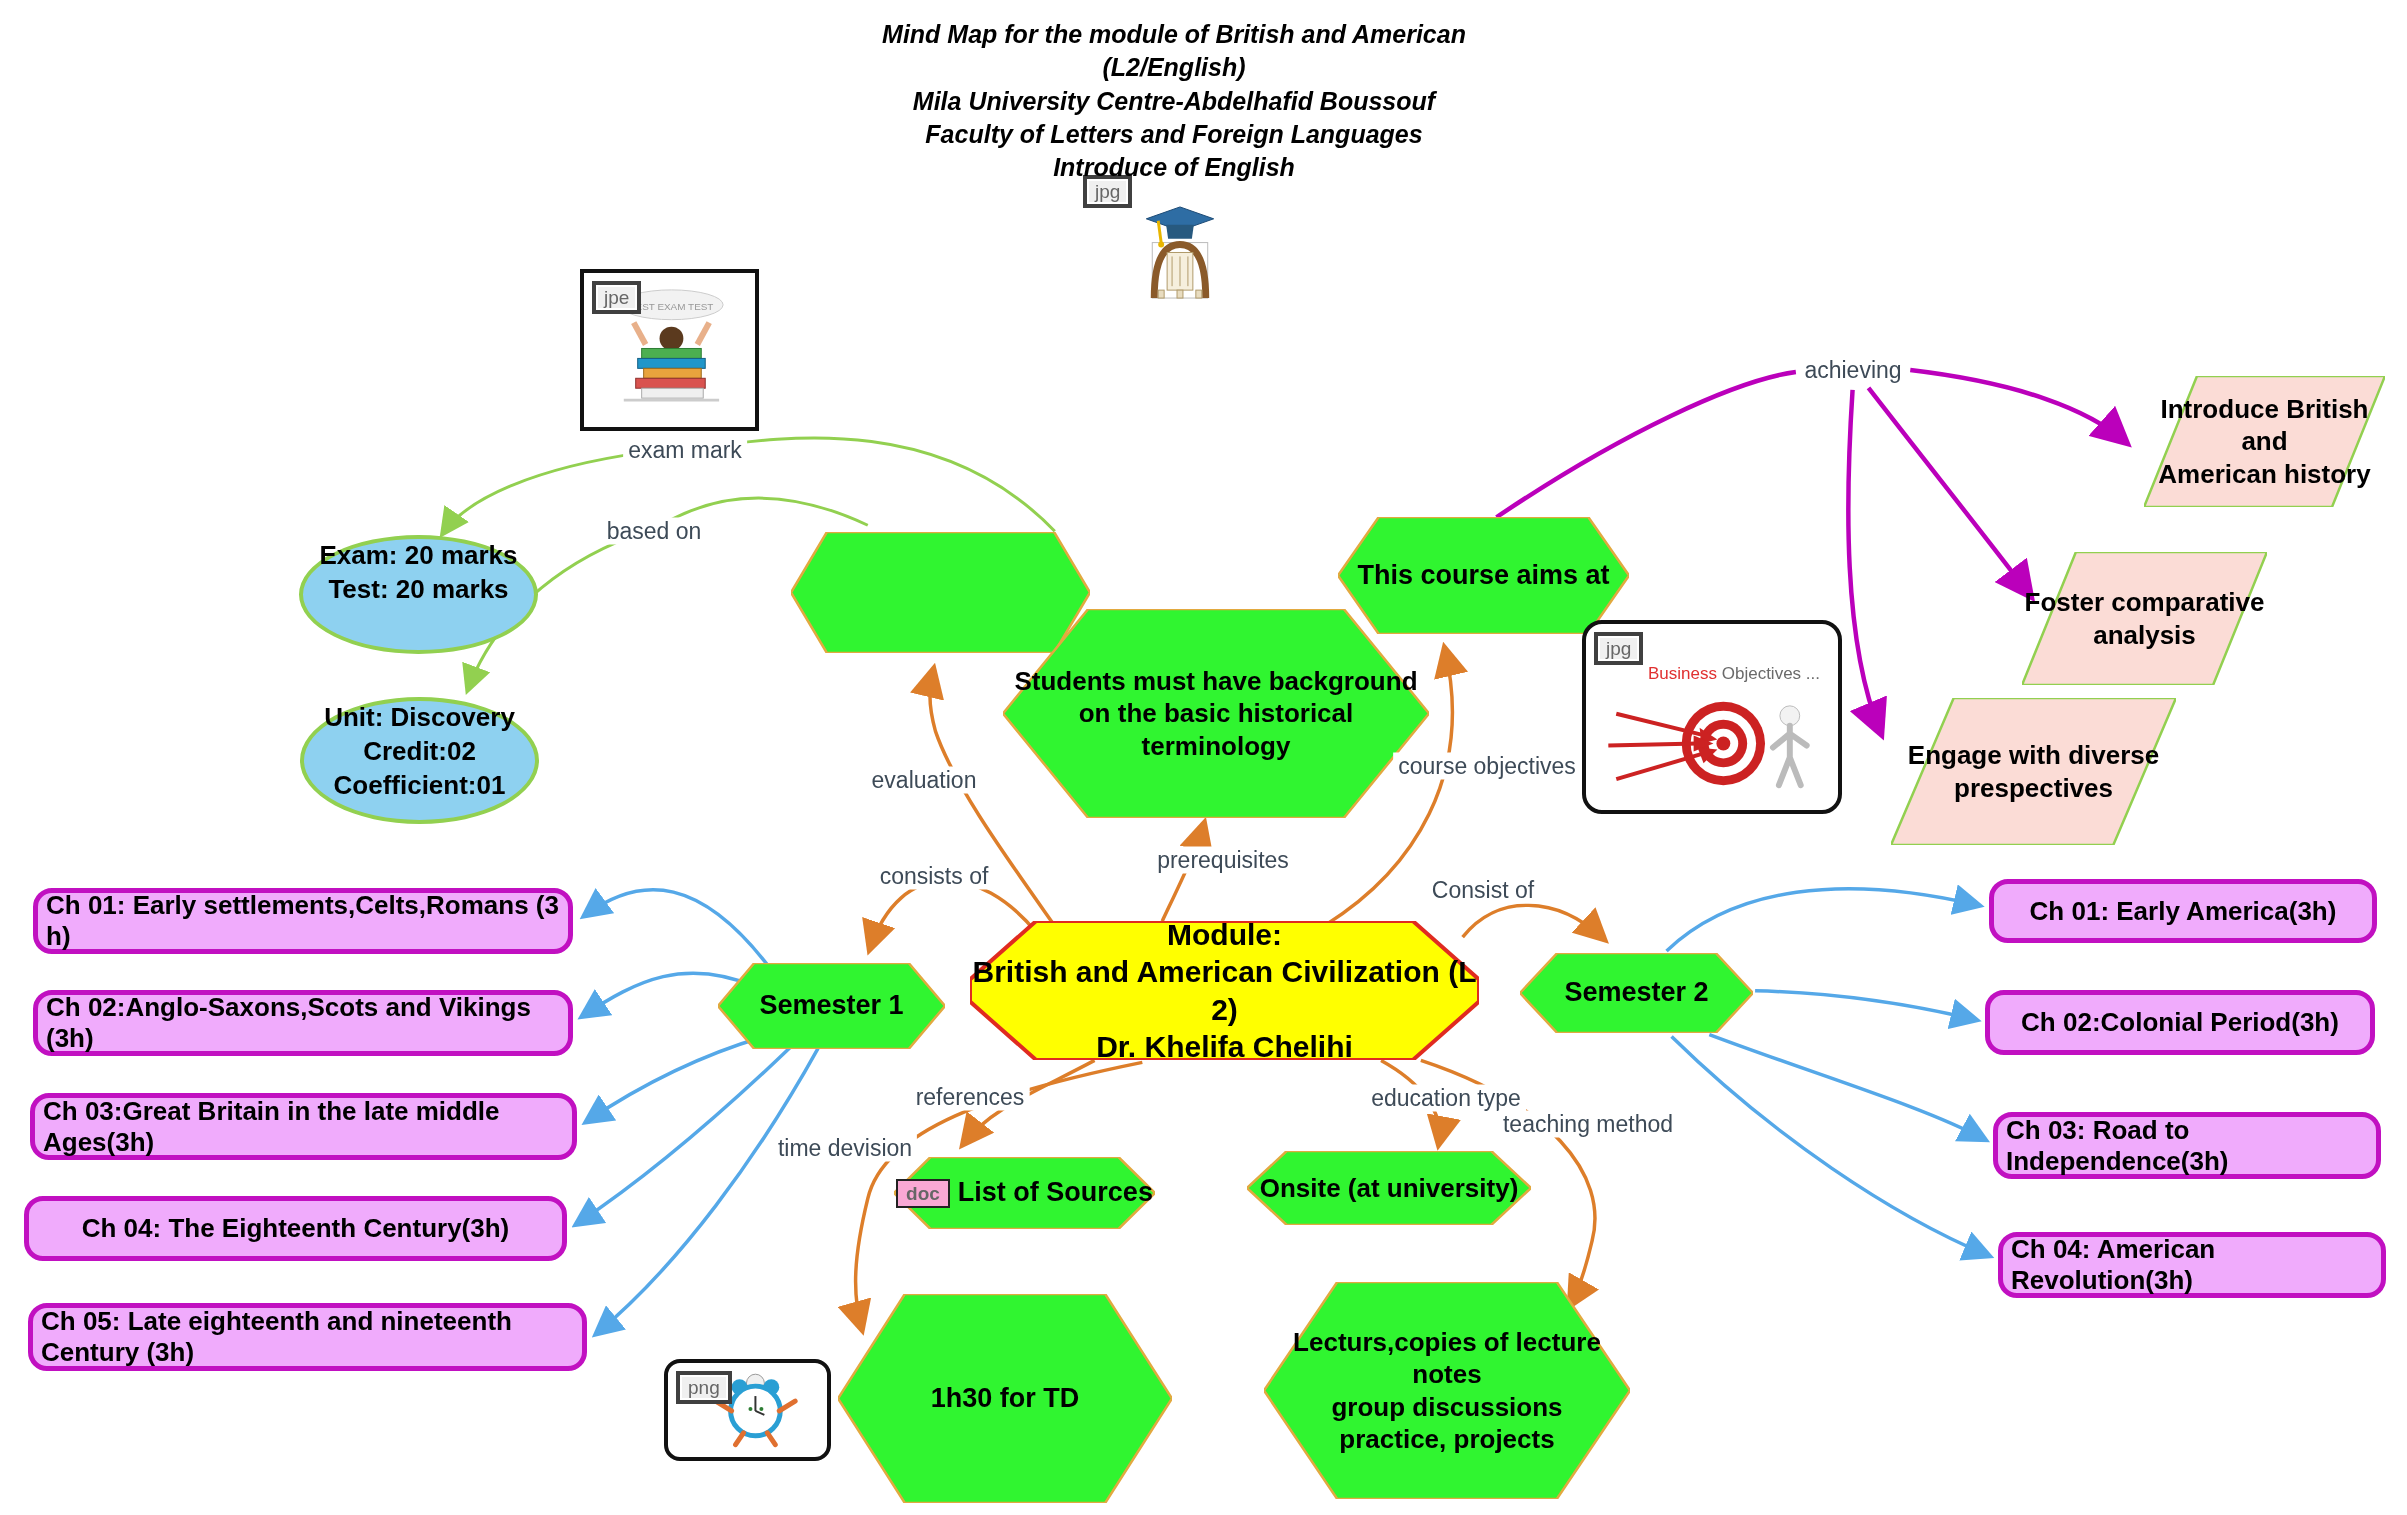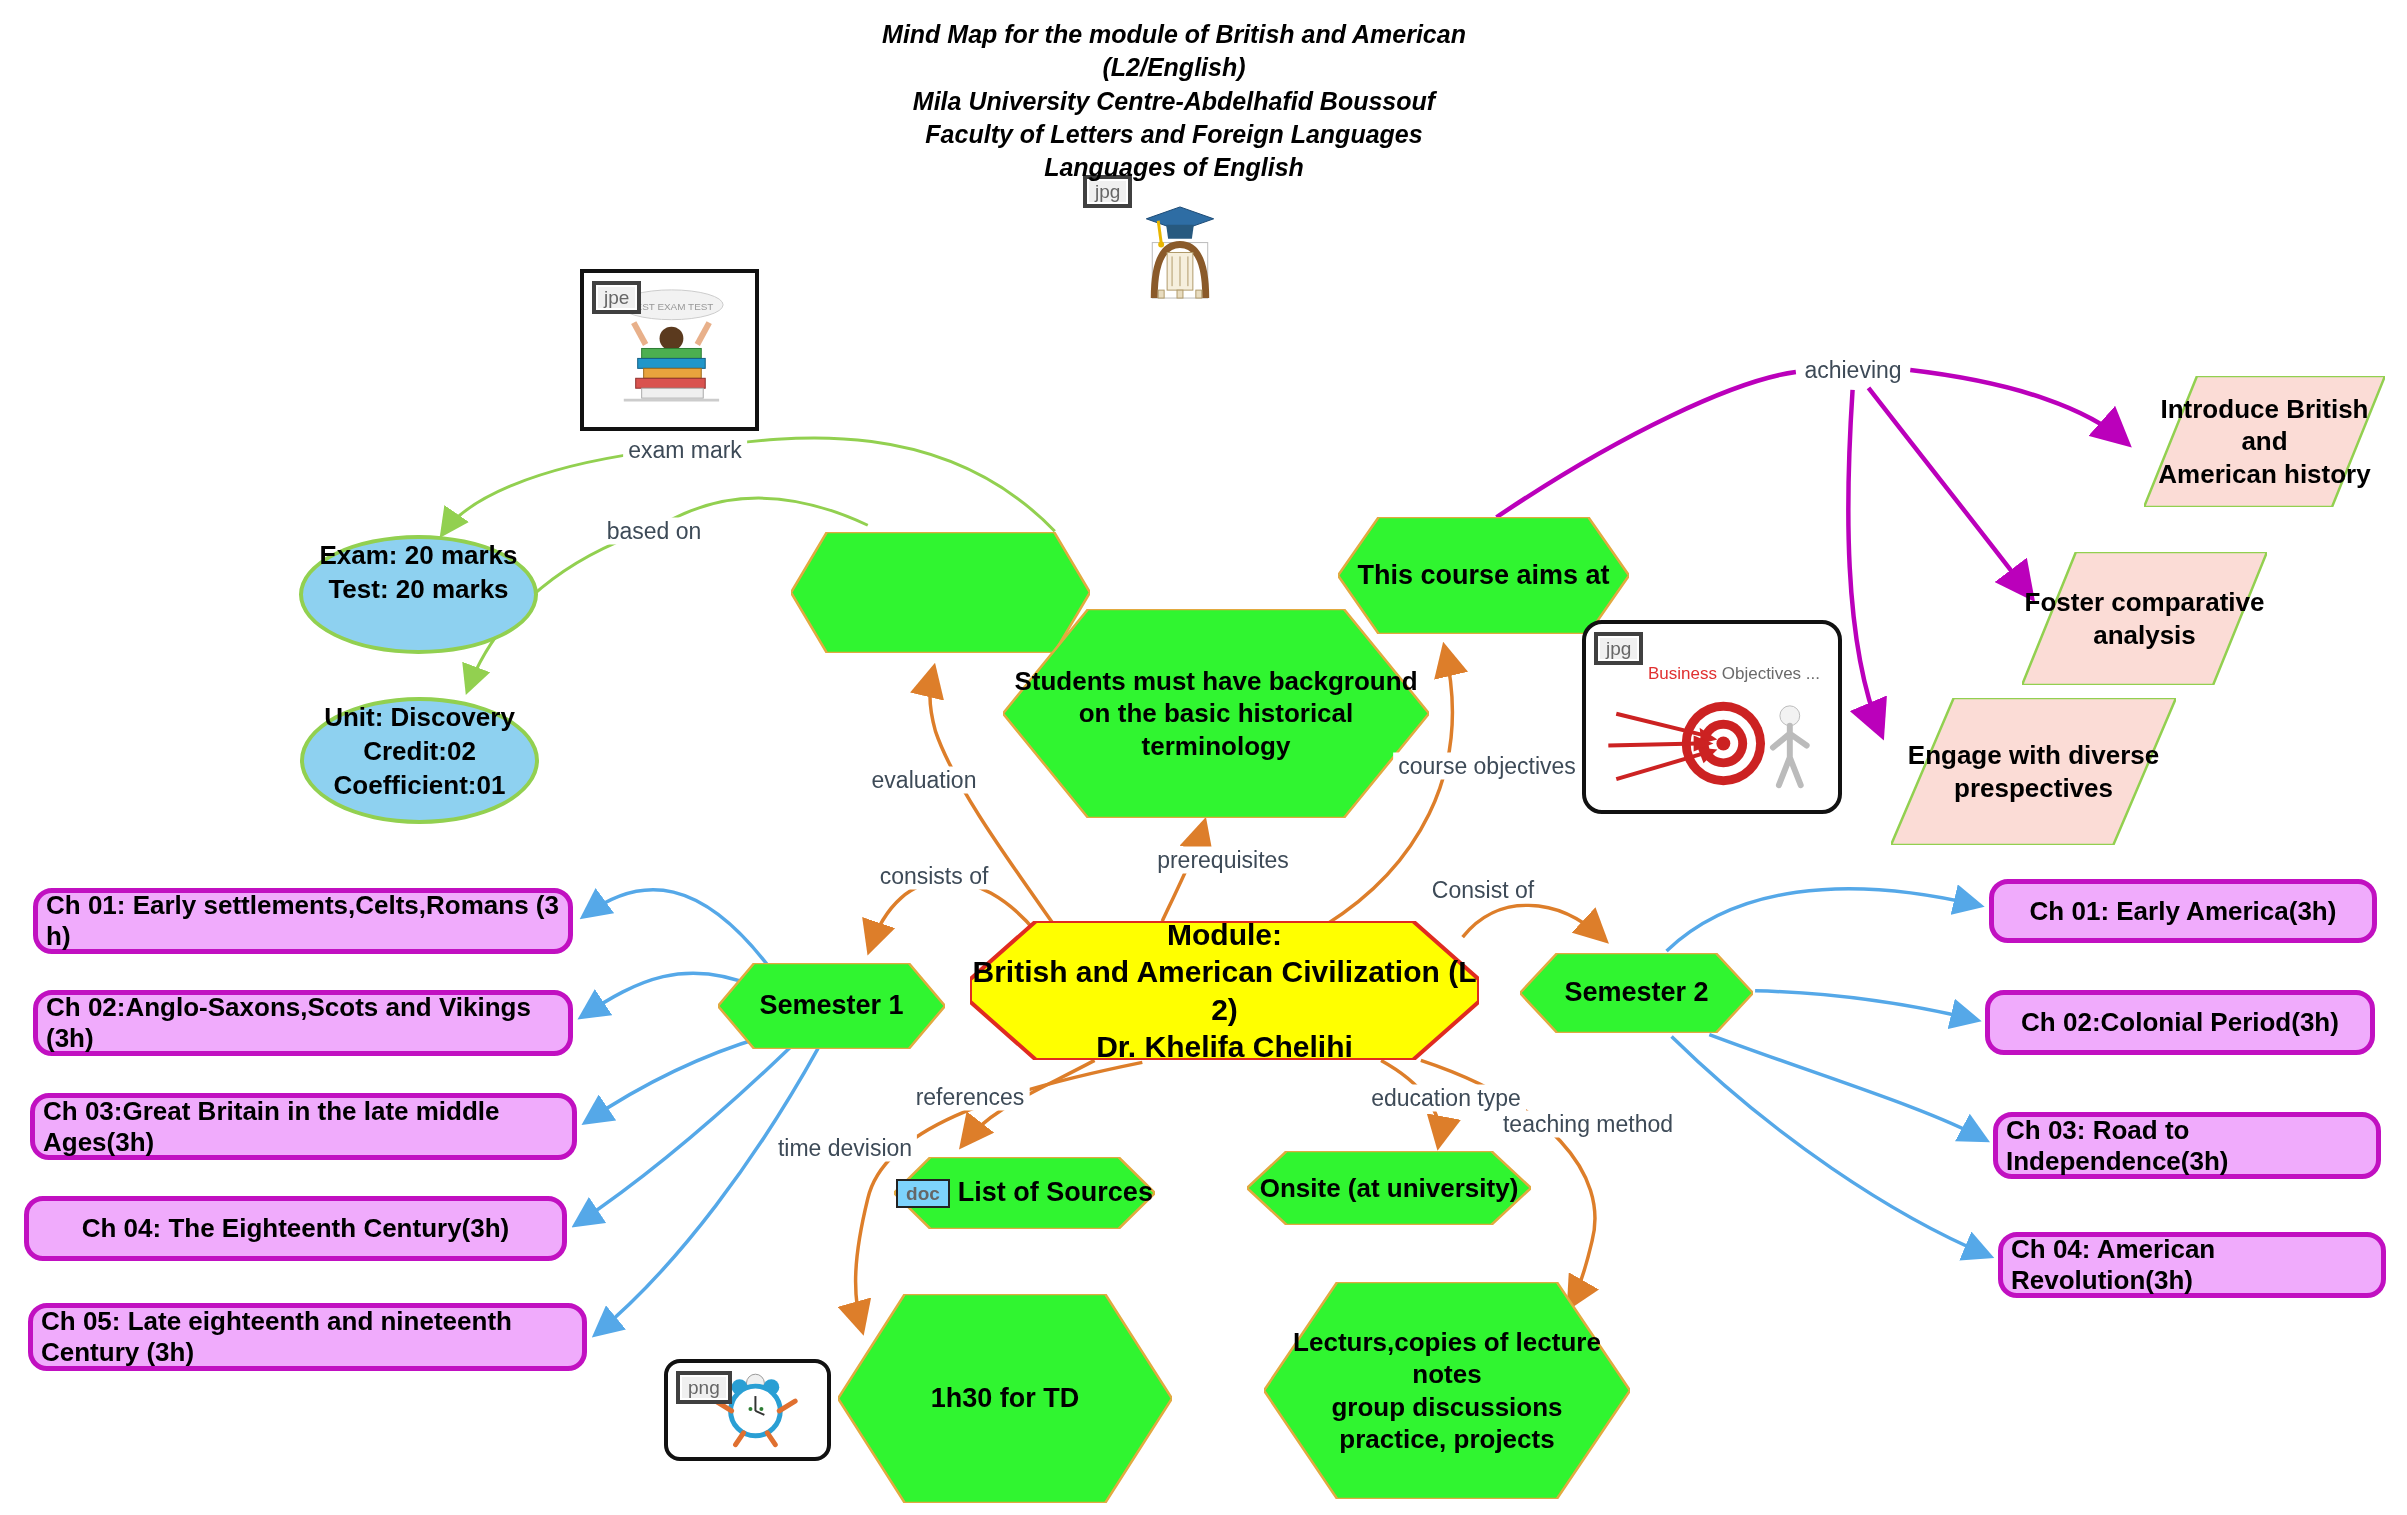--- a/index.html
+++ b/index.html
@@ -88,21 +88,21 @@
       <path d="M 1718 1040 C 1830 1082, 1932 1112, 1994 1145" marker-end="url(#mB)"></path>
       <path d="M 1680 1042 C 1782 1142, 1902 1222, 1998 1262" marker-end="url(#mB)"></path>
     </g>
   </svg>
 
   <div class="title">
     <div>Mind Map for the module of British and American</div>
     <div>(L2/English)</div>
     <div>Mila University Centre-Abdelhafid Boussouf</div>
     <div>Faculty of Letters and Foreign Languages</div>
-    <div>Languages of English</div>
+    <div>Introduce of English</div>
   </div>
 
   <span class="tag" style="position:absolute;left:1083px;top:175px;z-index:2;">jpg</span>
   <svg style="position:absolute;left:1134px;top:201px;z-index:2;" width="90" height="101" viewBox="0 0 90 102">
     <rect x="18" y="42" width="56" height="56" fill="#fff" stroke="#bbb"></rect>
     <path d="M20 98 Q20 44 46 44 Q72 44 72 98" fill="none" stroke="#8a5a2a" stroke-width="7"></path>
     <rect x="33" y="52" width="26" height="38" fill="#f6efdd" stroke="#b09a6a"></rect>
     <line x1="38" y1="56" x2="38" y2="86" stroke="#b09a6a"></line>
       <line x1="46" y1="56" x2="46" y2="86" stroke="#b09a6a"></line>
       <line x1="54" y1="56" x2="54" y2="86" stroke="#b09a6a"></line>
@@ -273,21 +273,21 @@
     </div>
   <div class="chapter" style="left:1998px;top:1232px;width:388px;height:66px;">
       <span>Ch 04: American Revolution(3h)</span>
     </div>
 
   <div class="node fs27" style="left:894px;top:1157px;width:261px;height:72px;">
     <svg class="shape" viewBox="0 0 100 100" preserveAspectRatio="none">
         <polygon class="hexpoly" points="14,0 86,0 100,50 86,100 14,100 0,50"></polygon>
       </svg>
     <div class="ntext" style="display:flex;align-items:center;gap:8px;">
-      <span class="tag" style="box-shadow:none;border:2px solid #222;background:#7dd3fc;">doc</span>
+      <span class="tag" style="box-shadow:none;border:2px solid #222;background:#f9a8d4;">doc</span>
       <span>List of Sources</span>
     </div>
   </div>
 
   <div class="node fs26" style="left:1247px;top:1151px;width:284px;height:74px;">
     <svg class="shape" viewBox="0 0 100 100" preserveAspectRatio="none">
         <polygon class="hexpoly" points="14,0 86,0 100,50 86,100 14,100 0,50"></polygon>
       </svg>
     <div class="ntext">Onsite (at university)</div>
   </div>

